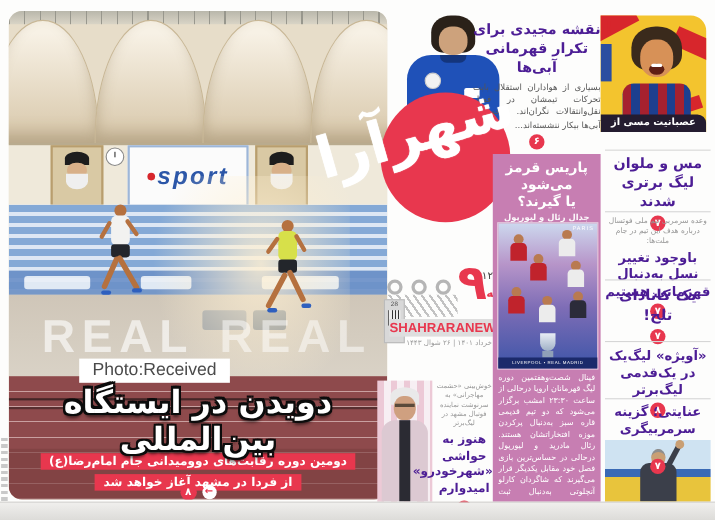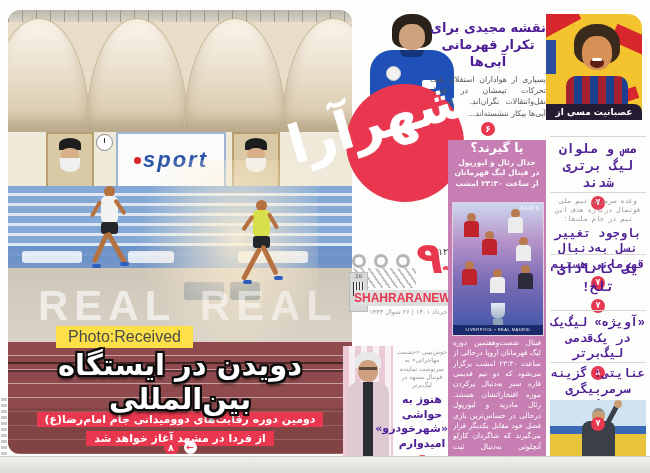--- a/index.html
+++ b/index.html
@@ -45,21 +45,21 @@
   .runner .head{position:absolute;width:11px;height:11px;border-radius:50%;background:#b5713f;}
   .runner .torso{position:absolute;width:17px;height:27px;border-radius:5px;}
   .runner .shorts{position:absolute;width:17px;height:12px;background:#23262b;border-radius:3px;}
   .runner .leg{position:absolute;width:5px;height:32px;background:#b5713f;border-radius:3px;}
   .runner .arm{position:absolute;width:4px;height:18px;background:#b5713f;border-radius:3px;}
   .runner .shoe{position:absolute;width:9px;height:4px;background:#2e5fbe;border-radius:2px;}
   
   .watermark{left:30px;top:272px;width:300px;display:flex;justify-content:space-between;
              font-family:"Liberation Sans",sans-serif;font-weight:bold;font-size:42px;
              color:rgba(255,255,255,.62);letter-spacing:6px;}
-  .credit-box{left:48px;top:316px;background:#fde047;color:#4a4a4a;
+  .credit-box{left:64px;top:316px;background:#ffffff;color:#4a4a4a;
               font-family:"Liberation Sans",sans-serif;font-size:16px;padding:2px 12px;}
   .head-line{left:0;width:344px;height:2px;background:rgba(10,10,10,.75);}
   .photo-headline{left:0;top:338px;width:344px;font-size:29px;font-weight:bold;color:#fff;
       text-shadow:2px 0 0 #0c0c0c,-2px 0 0 #0c0c0c,0 2px 0 #0c0c0c,0 -2px 0 #0c0c0c,
                   2px 2px 0 #0c0c0c,-2px 2px 0 #0c0c0c,2px -2px 0 #0c0c0c,-2px -2px 0 #0c0c0c,0 4px 3px rgba(0,0,0,.6);}
   .sub-strip{display:inline-block;background:#e8374e;color:#fff;font-size:11px;font-weight:bold;
              padding:1px 8px;margin-top:2px;}
   .nav-row{left:0;top:430px;width:344px;display:flex;justify-content:center;gap:5px;align-items:center;}
   .ref-circle{width:15px;height:15px;border-radius:50%;background:#e8374e;color:#fff;
               font-size:9.5px;line-height:15px;text-align:center;font-weight:bold;}
@@ -126,21 +126,21 @@
               font-size:5px;color:#fff;letter-spacing:1px;}
   .trophy-cup{position:absolute;left:38px;bottom:16px;width:14px;height:16px;border-radius:0 0 9px 9px;
               background:linear-gradient(#e8edf5,#9fb0c6);}
   .trophy-base{position:absolute;left:40px;bottom:10px;width:10px;height:6px;background:#8fa0b8;}
   .poster-strip{position:absolute;left:0;bottom:0;width:100%;height:10px;background:#1b2a6b;
                 font-family:"Liberation Sans",sans-serif;font-size:4px;color:#fff;
                 line-height:10px;text-align:center;letter-spacing:.5px;}
   #pink-body{position:absolute;left:5px;top:198px;width:88px;height:114px;font-size:7.3px;
              line-height:1.42;text-align:justify;overflow:hidden;}
   
-  .rs{left:550px;width:96px;font-family:Liberation Mono, monospace;}
+  .rs{left:550px;width:96px;}
   .rs .headline{font-size:12px;}
   
   #enayati-photo{left:550px;top:400px;width:96px;height:56px;overflow:hidden;
                  background:linear-gradient(180deg,#cfe3f2 0 26px,#3a6ab5 26px 34px,#e8c43c 34px 56px);}
   .e-head{position:absolute;left:42px;top:8px;width:13px;height:13px;border-radius:50%;background:#c99f74;border-top:3px solid #8e8e8e;}
   .e-body{position:absolute;left:32px;top:21px;width:33px;height:35px;border-radius:8px 8px 0 0;background:#3b3f4a;}
   .e-arm{position:absolute;left:60px;top:4px;width:5px;height:20px;background:#3b3f4a;transform:rotate(28deg);}
   .e-hand{position:absolute;left:64px;top:0;width:8px;height:8px;border-radius:50%;background:#c99f74;}
   
   #old-man-photo{left:343px;top:346px;width:50px;height:110px;overflow:hidden;
@@ -285,20 +285,21 @@
   <div id="day-name" class="abs rtl">شنبه</div>
   <div id="hatch" class="abs"></div>
   <div id="mini-cal" class="abs">
     <div>28</div>
     <div class="bars"></div>
   </div>
   <div id="site-strip" class="abs">SHAHRARANEWS.IR</div>
   <div id="dateline" class="abs rtl">۷ خرداد ۱۴۰۱ | ۲۶ شوال ۱۴۴۳</div>
 
   <div id="pink-col" class="abs rtl center">
+    <div class="pink-h" style="margin-top:4px;">پاریس قرمز می‌شود</div>
     <div class="pink-h">یا گیرند؟</div>
     <div class="pink-sub">جدال رئال و لیورپول در فینال لیگ قهرمانان از ساعت ۲۳:۳۰ امشب</div>
     <div id="poster">
       <div class="poster-top">PARIS</div>
       <div class="pl-head" style="left:14px;top:10px;"></div>
         <div class="pl-body" style="left:11px;top:18px;background:#c0232c;"></div>
       <div class="pl-head" style="left:58px;top:6px;"></div>
         <div class="pl-body" style="left:55px;top:14px;background:#ececec;"></div>
       <div class="pl-head" style="left:32px;top:28px;"></div>
         <div class="pl-body" style="left:29px;top:36px;background:#c0232c;"></div>

